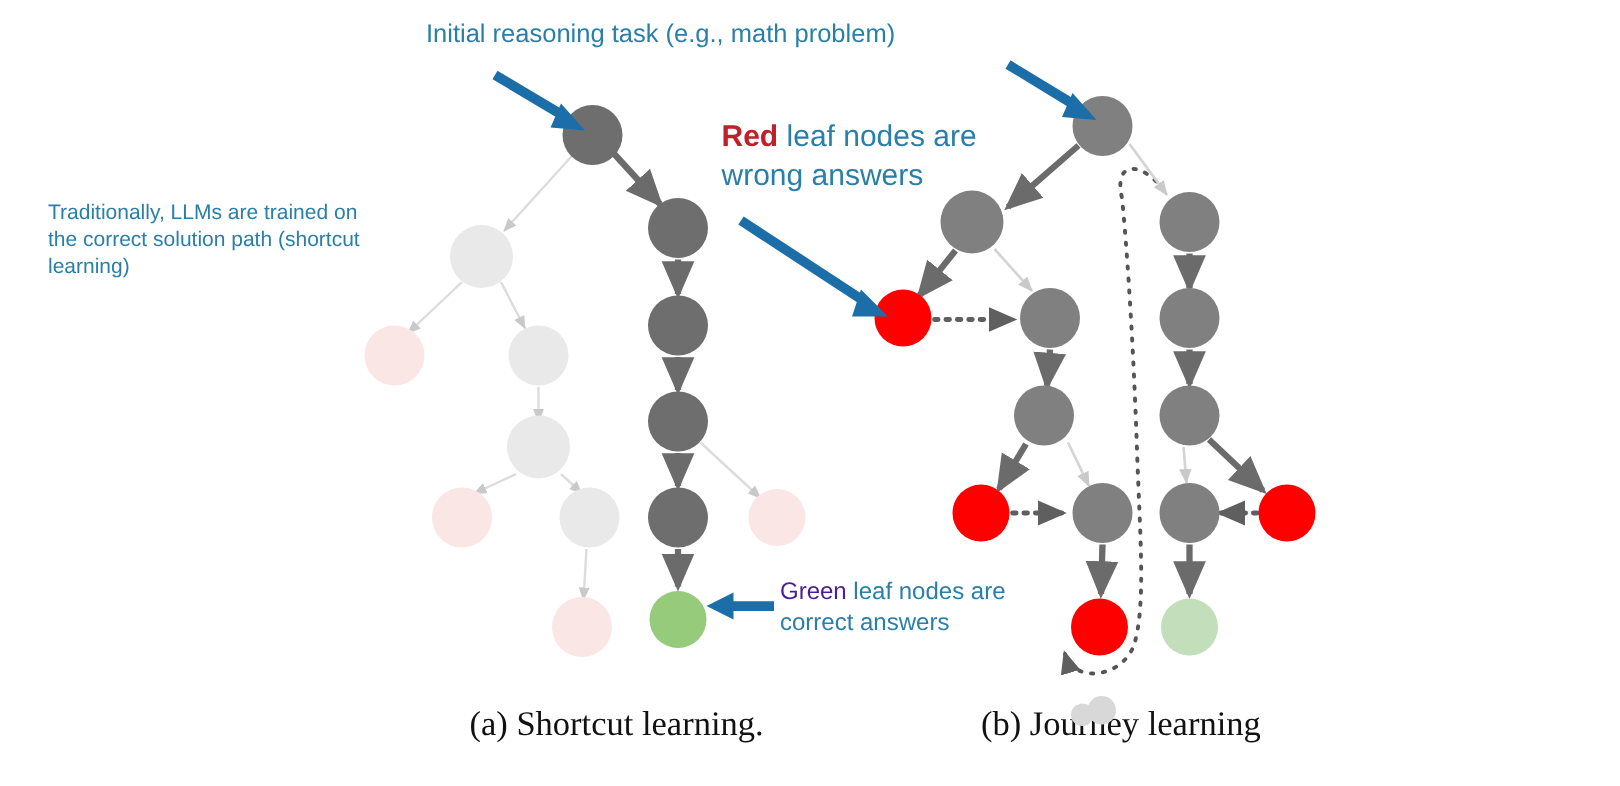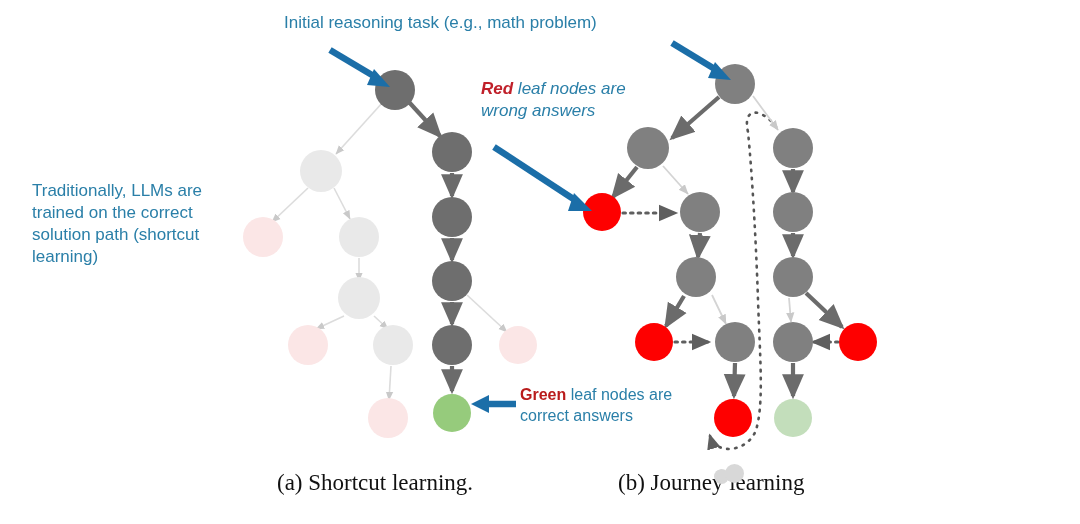--- a/index.html
+++ b/index.html
@@ -6,27 +6,27 @@
   html,body{margin:0;padding:0;}
   body{
     width:1080px;height:524px;background:#ffffff;
     font-family:"Liberation Sans",sans-serif;
     overflow:hidden;position:relative;
   }
   #stage{position:absolute;left:0;top:0;width:1080px;height:524px;}
   svg.layer{position:absolute;left:0;top:0;width:1080px;height:524px;}
   .ann{position:absolute;color:#2a7fa8;line-height:1.30;}
   .ann-top{font-size:17px;left:284px;top:12px;white-space:nowrap;}
-  .ann-left{font-size:17px;left:32px;top:132px;width:215px;margin-top:48px;}
-  .ann-red{font-size:17px;left:481px;top:78px;width:180px;font-style:italic;}
+  .ann-left{font-size:14px;left:32px;top:132px;width:215px;}
+  .ann-red{font-size:20px;left:481px;top:78px;width:180px;}
   .ann-green{font-size:16px;left:520px;top:385px;width:200px;}
   .ann-right{font-size:16px;left:846px;top:120px;width:225px;}
   .kw-red{color:#c0202a;font-weight:bold;}
-  .kw-green{color:#b91c1c;font-weight:bold;}
-  .caption{position:absolute;font-family:"Liberation Serif",serif;font-size:23px;color:#111;white-space:nowrap;}
+  .kw-green{color:#4c1d95;font-weight:normal;}
+  .caption{position:absolute;font-family:"Liberation Serif",serif;font-size:23px;color:#111;white-space:nowrap;margin-left:36px;}
   .cap-a{left:277px;top:470px;}
   .cap-b{left:618px;top:470px;}
   .watermark{position:absolute;left:712px;top:462px;font-size:25px;color:#c9c9c9;white-space:nowrap;
              font-family:"DejaVu Sans",sans-serif;letter-spacing:1px;}
   .wm-dots{position:absolute;left:714px;top:464px;width:42px;height:26px;}
   .wm-dots i{position:absolute;border-radius:50%;background:#d8d8d8;display:block;}
 </style>
 </head>
 <body>
 

